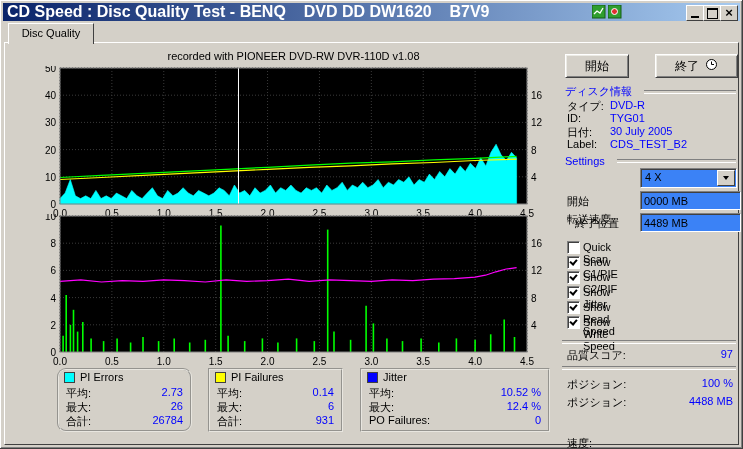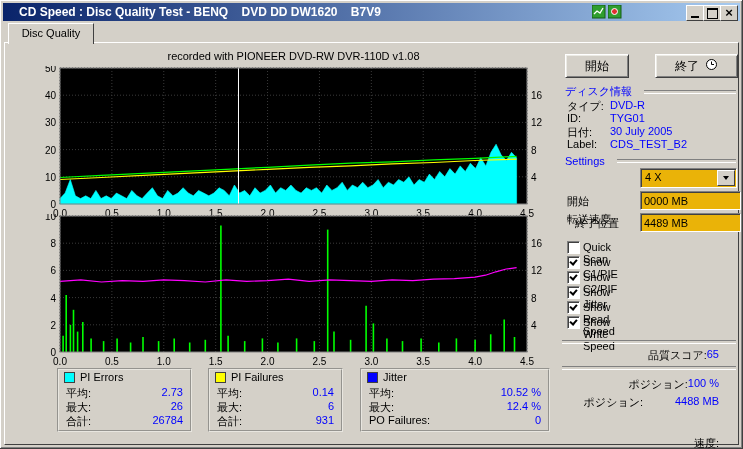--- a/index.html
+++ b/index.html
@@ -7,21 +7,21 @@
     width:743px;height:449px;position:relative;overflow:hidden;
     background:#d4d0c8;
     font-family:"Liberation Sans","DejaVu Sans",sans-serif;font-size:11px;color:#000;
     box-shadow:inset -1px -1px 0 #404040, inset 1px 1px 0 #ffffff, inset -2px -2px 0 #808080;
   }
   .titlebar{
     position:absolute;left:3px;top:3px;right:3px;height:18px;
     background:linear-gradient(90deg,#0a246a,#a6caf0);
     display:flex;align-items:center;
   }
-  .title-text{color:#fff;font-weight:bold;font-size:12px;padding-left:16px;white-space:pre;}
+  .title-text{color:#fff;font-weight:bold;font-size:16px;padding-left:4px;white-space:pre;}
   .win-btn{
     position:absolute;top:2px;width:16px;height:14px;background:#d4d0c8;
     border-top:1px solid #fff;border-left:1px solid #fff;border-right:1px solid #404040;border-bottom:1px solid #404040;
     display:flex;align-items:center;justify-content:center;cursor:pointer;
   }
   .glyph-min{width:8px;height:2px;background:#000;margin-top:7px;}
   .glyph-max{width:9px;height:8px;border:1px solid #000;border-top:2px solid #000;}
   .glyph-close{font-size:13px;font-weight:bold;line-height:10px;}
   .tb-icon{position:absolute;top:2px;width:14px;height:14px;cursor:pointer;}
   .tab{
@@ -42,24 +42,24 @@
     border-top:1px solid #fff;border-left:1px solid #fff;border-right:1px solid #404040;border-bottom:1px solid #404040;
     box-shadow:inset 1px 1px 0 #ecebe5, inset -1px -1px 0 #808080;
     display:flex;align-items:center;justify-content:center;gap:6px;font-size:12px;
   }
   .hdr{position:absolute;left:565px;width:171px;display:flex;align-items:center;gap:12px;color:#0000ff;}
   .hdr-line{flex:1;height:2px;border-top:1px solid #808080;border-bottom:1px solid #fff;}
   .etched{position:absolute;left:562px;width:174px;height:2px;border-top:1px solid #808080;border-bottom:1px solid #fff;}
   .info-row{position:absolute;left:567px;right:25px;display:flex;}
   .info-row .lbl{width:43px;}
   .val{color:#0000ff;}
-  .status-row{position:absolute;left:567px;right:24px;display:flex;justify-content:flex-end;}
+  .status-row{position:absolute;left:567px;right:10px;display:flex;justify-content:space-between;}
   .field-label{position:absolute;left:567px;}
   .sunken{
-    background:#eab308;
+    background:#3b82f6;
     border-top:1px solid #808080;border-left:1px solid #808080;border-right:1px solid #fff;border-bottom:1px solid #fff;
     box-shadow:inset 1px 1px 0 #404040;
   }
   .edit{position:absolute;left:640px;width:93px;height:15px;font:11px "Liberation Sans",sans-serif;padding:1px 3px;color:#000;}
   .combo{position:absolute;left:640px;width:95px;height:18px;cursor:pointer;}
   .combo .sel{position:absolute;left:4px;top:2px;}
   .combo .drop{
     position:absolute;right:1px;top:1px;width:16px;height:14px;background:#d4d0c8;
     border-top:1px solid #fff;border-left:1px solid #fff;border-right:1px solid #404040;border-bottom:1px solid #404040;
     display:flex;align-items:center;justify-content:center;
@@ -224,21 +224,21 @@
     <text x="127.77777777777777" y="151" text-anchor="middle" class="tick">1.0</text>
     <text x="179.66666666666666" y="151" text-anchor="middle" class="tick">1.5</text>
     <text x="231.55555555555554" y="151" text-anchor="middle" class="tick">2.0</text>
     <text x="283.44444444444446" y="151" text-anchor="middle" class="tick">2.5</text>
     <text x="335.3333333333333" y="151" text-anchor="middle" class="tick">3.0</text>
     <text x="387.22222222222223" y="151" text-anchor="middle" class="tick">3.5</text>
     <text x="439.1111111111111" y="151" text-anchor="middle" class="tick">4.0</text>
     <text x="491" y="151" text-anchor="middle" class="tick">4.5</text>
   </svg>
 
-<div class="statbox" style="left:57px;width:131px;z-index:2;">
+<div class="statbox" style="left:57px;width:131px;z-index:2;border-radius:9px;">
   <div class="statbox-h">
     <span class="legend" style="background: rgb(0, 255, 255);"></span>
     <span>PI Errors</span>
   </div>
   <div class="statrow" style="top:16px;">
       <span>平均:</span>
       <span class="val">2.73</span>
     </div>
   <div class="statrow" style="top:30px;">
       <span>最大:</span>
@@ -371,21 +371,21 @@
 <div class="checkbox checked" style="top:316px;z-index:2;">
   <span class="cb-box">
       <span class="mark"></span>
     </span>
   <span class="cb-label">Show Write Speed</span>
 </div>
 
 <div class="etched" style="top:340px;z-index:2;"></div>
 <div class="status-row" style="top:348px;z-index:2;">
   <span>品質スコア:</span>
-  <span class="val">65</span>
+  <span class="val">97</span>
 </div>
 <div class="etched" style="top:366px;z-index:2;"></div>
 <div class="status-row" style="top:377px;z-index:2;">
   <span>ポジション:</span>
   <span class="val">100 %</span>
 </div>
 <div class="status-row" style="top:395px;z-index:2;gap:32px;">
   <span>ポジション:</span>
   <span class="val">4488 MB</span>
 </div>

